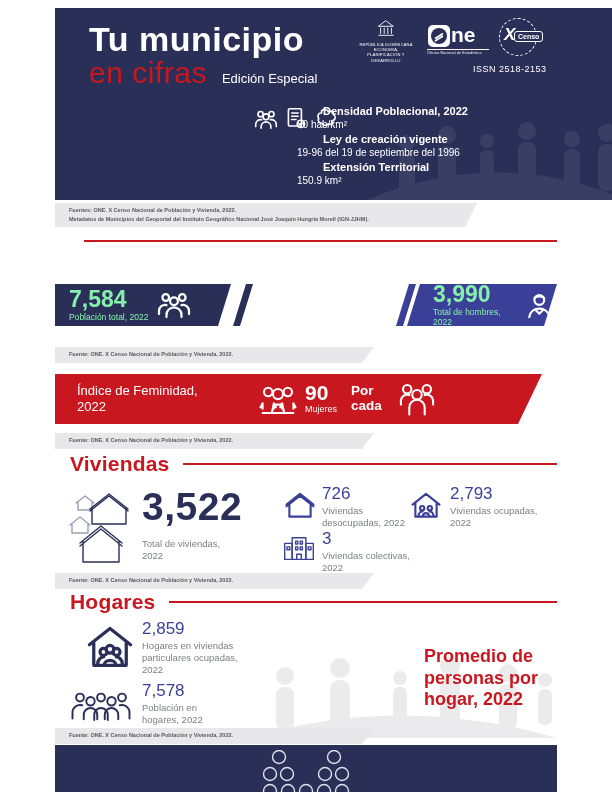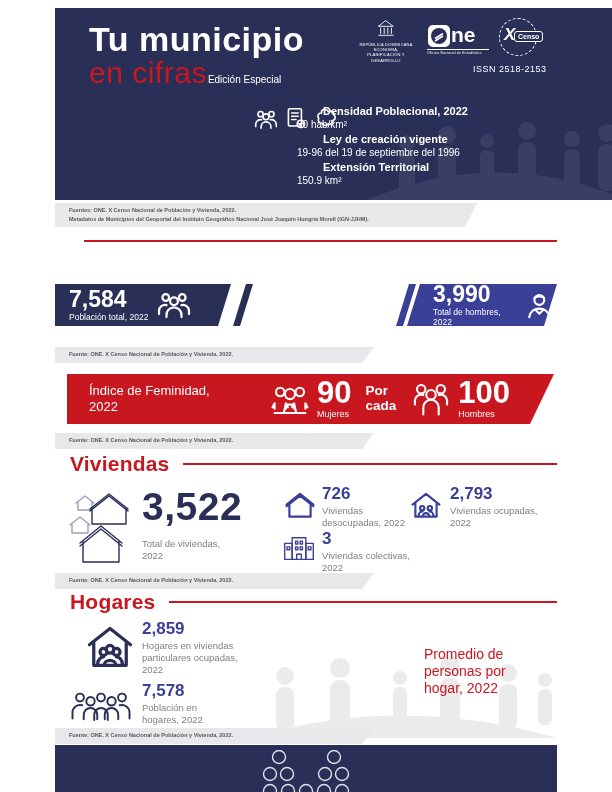--- a/index.html
+++ b/index.html
@@ -4,21 +4,21 @@
 <style>
   html,body{margin:0;padding:0;background:#fff;}
   .page{position:relative;width:612px;height:792px;background:#ffffff;overflow:hidden;
         font-family:"Liberation Sans",sans-serif;color:#2a2f58;}
   .abs{position:absolute;}
 
   
   .header{left:55px;top:8px;width:572px;height:192px;background:#2a2f58;color:#fff;}
   .title1{font-size:34px;font-weight:bold;letter-spacing:.5px;line-height:1;}
   .title2{font-size:30px;color:#c8171f;font-weight:500;line-height:1;letter-spacing:.5px;}
-  .edition{font-size:10px;color:#fff;font-weight:400;margin-left:1px;}
+  .edition{font-size:13px;color:#fff;font-weight:400;margin-left:15px;}
   .issn{font-size:9px;color:#fff;letter-spacing:.5px;}
   .loc-label{font-size:11px;font-weight:bold;line-height:13px;}
   .loc-value{font-size:10px;font-weight:400;padding-left:9px;line-height:13px;margin-bottom:2px;}
   .fact-label{font-size:11px;font-weight:bold;line-height:13px;padding-left:36px;}
   .fact-value{font-size:10px;font-weight:400;padding-left:10px;line-height:13px;margin-bottom:2px;}
   .hicon{width:26px;height:26px;color:#fff;margin-bottom:4px;}
 
   .minilogo-text{font-size:4px;line-height:1.3;text-align:center;white-space:pre-line;letter-spacing:.2px;}
   .one-ne{font-size:21px;font-weight:bold;line-height:1;}
   .one-sub{font-size:3.5px;border-top:1px solid #fff;padding-top:1px;margin-top:1px;letter-spacing:.2px;}
@@ -31,43 +31,43 @@
   .strip{background:#e8e8ea;clip-path:polygon(0 0,100% 0,calc(100% - 12px) 100%,0 100%);
          font-size:5.5px;font-weight:bold;color:#58595b;line-height:1.6;
          padding:3px 0 0 14px;white-space:pre-line;}
 
   
   .sec-head{display:flex;align-items:center;}
   .sec-head .txt{font-size:21px;font-weight:bold;color:#c8171f;letter-spacing:.2px;}
   .sec-head .rule{flex:1;height:2px;background:#c8171f;margin-left:14px;}
 
   
-  .banner{height:42px;color:#ffffff;display:flex;align-items:center;}
+  .banner{height:42px;color:#86efac;display:flex;align-items:center;}
   .banner.navy{background:#2a2f58;clip-path:polygon(0 0,100% 0,calc(100% - 13px) 100%,0 100%);}
   .banner.indigo{background:#3a3f97;clip-path:polygon(13px 0,100% 0,calc(100% - 13px) 100%,0 100%);}
   .sliver{width:20px;height:42px;clip-path:polygon(13px 0,100% 0,calc(100% - 13px) 100%,0 100%);}
   .bnum{font-size:23px;font-weight:bold;line-height:1;}
   .blabel{font-size:8.5px;font-weight:400;margin-top:1px;}
   .bicon{width:36px;height:36px;color:#fff;}
 
   
   .fem{background:#c8171f;color:#fff;clip-path:polygon(0 0,100% 0,calc(100% - 24px) 100%,0 100%);
        display:flex;align-items:center;}
   .fem-title{font-size:13px;line-height:1.2;white-space:pre-line;width:152px;padding-left:22px;}
-  .fem-num{font-size:31px;font-weight:bold;line-height:.9;}
+  .fem-num{font-size:21px;font-weight:bold;line-height:.9;}
   .fem-sub{font-size:9px;font-weight:400;margin-top:2px;}
   .fem-mid{font-size:13.5px;font-weight:bold;line-height:1.1;white-space:pre-line;margin:0 14px;}
   .fem-icon{width:42px;height:38px;color:#fff;margin-right:6px;}
 
   
   .big-num{font-size:39px;font-weight:bold;color:#2a2f58;line-height:1;letter-spacing:.5px;}
-  .stat-num{font-size:17px;font-weight:bold;color:#3a3f97;line-height:1;}
+  .stat-num{font-size:17px;font-weight:normal;color:#3a3f97;line-height:1;}
   .stat-label{font-size:9.5px;color:#7d7f83;line-height:1.25;white-space:pre-line;margin-top:3px;}
   .huge-num{font-size:78px;font-weight:bold;color:#2a2f58;line-height:1;letter-spacing:1px;}
-  .promedio-label{font-size:14px;font-weight:normal;color:#c8171f;line-height:1.2;white-space:pre-line;}
+  .promedio-label{font-size:18px;font-weight:bold;color:#c8171f;line-height:1.2;white-space:pre-line;}
 
   
   .footer{left:55px;top:745px;width:502px;height:47px;background:#2a2f58;}
 
   svg.line{fill:none;stroke:currentColor;stroke-width:1.5;stroke-linecap:round;stroke-linejoin:round;}
 </style>
 </head>
 <body>
 
 <div class="page">
@@ -194,21 +194,21 @@
     </div>
     <svg class="line bicon" style="margin-left:4px;" viewBox="0 0 24 24">
       <circle cx="12" cy="8.5" r="3.4"></circle>
         <path d="M8.6 7.2c1.5-1.6 5.3-1.6 6.8 0"></path>
       <path d="M5 20.5c.5-4 3.5-6 7-6s6.5 2 7 6M9.5 15.5l2.5 2.5 2.5-2.5"></path>
     </svg>
   </div>
 
   <div class="abs strip" style="left:55px;top:347px;width:305px;height:13px;">Fuente: ONE. X Censo Nacional de Población y Vivienda, 2022.</div>
 
-  <div class="abs fem" style="left:55px;top:374px;width:487px;height:50px;margin-left:12px;">
+  <div class="abs fem" style="left:55px;top:374px;width:487px;height:50px;">
     <div class="fem-title">Índice de Feminidad,
 2022</div>
 
     <svg class="line fem-icon" style="margin-left:28px;" viewBox="0 0 30 26">
       <circle cx="8" cy="8" r="3"></circle>
         <circle cx="22" cy="8" r="3"></circle>
         <circle cx="15" cy="9.5" r="3.6"></circle>
       <path d="M4 20v-4l-1.5 3M12 20v-4l1.5 3M18 20v-4l-1.5 3M26 20v-4l1.5 3"></path>
       <path d="M10.5 23l1.5-6h6l1.5 6M4 23h22"></path>
     </svg>
@@ -219,24 +219,20 @@
 
     <div class="fem-mid">Por
 cada</div>
 
     <svg class="line fem-icon" viewBox="0 0 30 26">
       <circle cx="8" cy="6" r="3"></circle>
         <circle cx="22" cy="6" r="3"></circle>
         <circle cx="15" cy="10" r="3.4"></circle>
       <path d="M3.5 17v-3a4.5 4.5 0 0 1 6-3.8M26.5 17v-3a4.5 4.5 0 0 0-6-3.8M9.5 24v-5a5.5 5.5 0 0 1 11 0v5"></path>
     </svg>
-    <div>
-      <div class="fem-num">100</div>
-      <div class="fem-sub">Hombres</div>
-    </div>
   </div>
 
   <div class="abs strip" style="left:55px;top:433px;width:305px;height:13px;">Fuente: ONE. X Censo Nacional de Población y Vivienda, 2022.</div>
 
   <div class="abs sec-head" style="left:70px;top:452px;width:487px;">
     <span class="txt">Viviendas</span>
     <span class="rule"></span>
   </div>
 
   <svg class="line abs" style="left:64px;top:487px;width:74px;height:78px;stroke-width:1.4;" viewBox="0 0 74 78">

